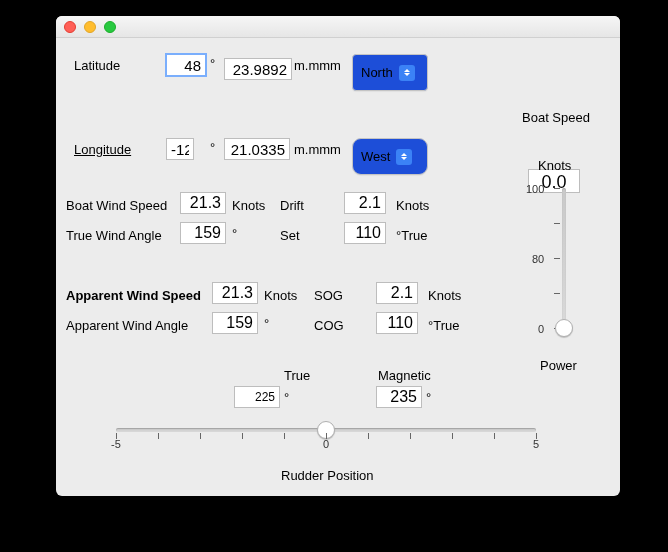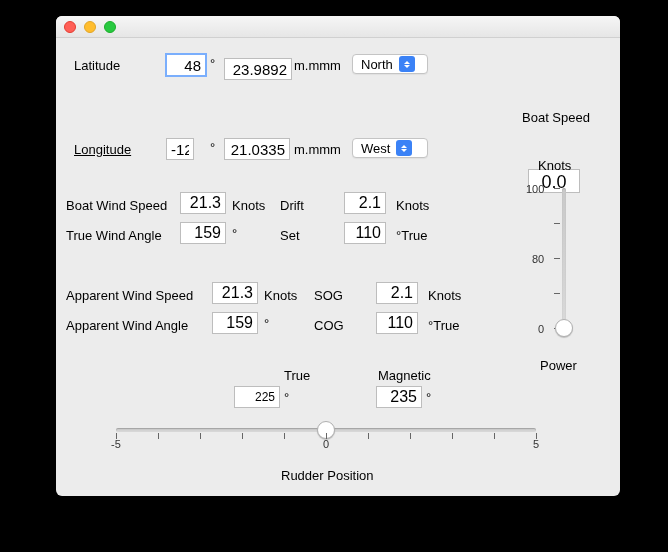--- a/index.html
+++ b/index.html
@@ -59,22 +59,22 @@
     padding: 1px 4px;
     height: 22px;
     font-family: inherit;
   }
   .inp.focus {
     outline: 2px solid #7aaefc;
     outline-offset: -1px;
   }
   .sel {
     position: absolute;
-    height: 20px;
-    background: #ffffff;
+    height: 37px;
+    background: #1d4ed8;
     border: 1px solid #c4c4c4;
     border-radius: 4px;
     display: flex;
     align-items: center;
     font-size: 13px;
     padding: 0 4px 0 8px;
     box-shadow: 0 1px 1px rgba(0,0,0,0.05);
   }
   .sel .arrow {
     width: 16px; height: 16px;
@@ -192,21 +192,21 @@
     <div class="sel" style="left:296px;top:16px;width:76px;">
       <span>North</span>
       <div class="arrow"></div>
     </div>
 
     <div class="lbl" style="left:18px;top:104px;text-decoration:underline;">Longitude</div>
     <input class="inp" style="left: 110px; top: 100px; width: 28px;" value="-123">
     <div class="unit" style="left:154px;top:102px;">°</div>
     <input class="inp" style="left: 168px; top: 100px; width: 66px;" value="21.0335">
     <div class="unit" style="left:238px;top:104px;">m.mmm</div>
-    <div class="sel" style="left:296px;top:100px;width:76px;">
+    <div class="sel" style="left:296px;top:100px;width:76px;border-radius:9px;">
       <span>West</span>
       <div class="arrow"></div>
     </div>
 
     <div class="lbl" style="left:466px;top:72px;">Boat Speed</div>
     <div class="boat-box" style="left:472px;top:92px;margin-top:39px;">0.0</div>
     <div class="lbl" style="left:482px;top:120px;">Knots</div>
 
     <div class="lbl" style="left:10px;top:160px;">Boat Wind Speed</div>
     <input class="inp" style="left: 124px; top: 154px; width: 46px; font-size: 16px;" value="21.3">
@@ -217,21 +217,21 @@
     <div class="unit" style="left:176px;top:188px;">°</div>
 
     <div class="lbl" style="left:224px;top:160px;">Drift</div>
     <input class="inp" style="left: 288px; top: 154px; width: 42px; font-size: 16px;" value="2.1">
     <div class="unit" style="left:340px;top:160px;">Knots</div>
 
     <div class="lbl" style="left:224px;top:190px;">Set</div>
     <input class="inp" style="left: 288px; top: 184px; width: 42px; font-size: 16px;" value="110">
     <div class="unit" style="left:340px;top:190px;">°True</div>
 
-    <div class="lbl" style="left:10px;top:250px;">Apparent Wind Speed</div>
+    <div class="lbl" style="left:10px;top:250px;font-weight:bold;">Apparent Wind Speed</div>
     <input class="inp" style="left: 156px; top: 244px; width: 46px; font-size: 16px;" value="21.3">
     <div class="unit" style="left:208px;top:250px;">Knots</div>
 
     <div class="lbl" style="left:10px;top:280px;">Apparent Wind Angle</div>
     <input class="inp" style="left: 156px; top: 274px; width: 46px; font-size: 16px;" value="159">
     <div class="unit" style="left:208px;top:278px;">°</div>
 
     <div class="lbl" style="left:258px;top:250px;">SOG</div>
     <input class="inp" style="left: 320px; top: 244px; width: 42px; font-size: 16px;" value="2.1">
     <div class="unit" style="left:372px;top:250px;">Knots</div>

